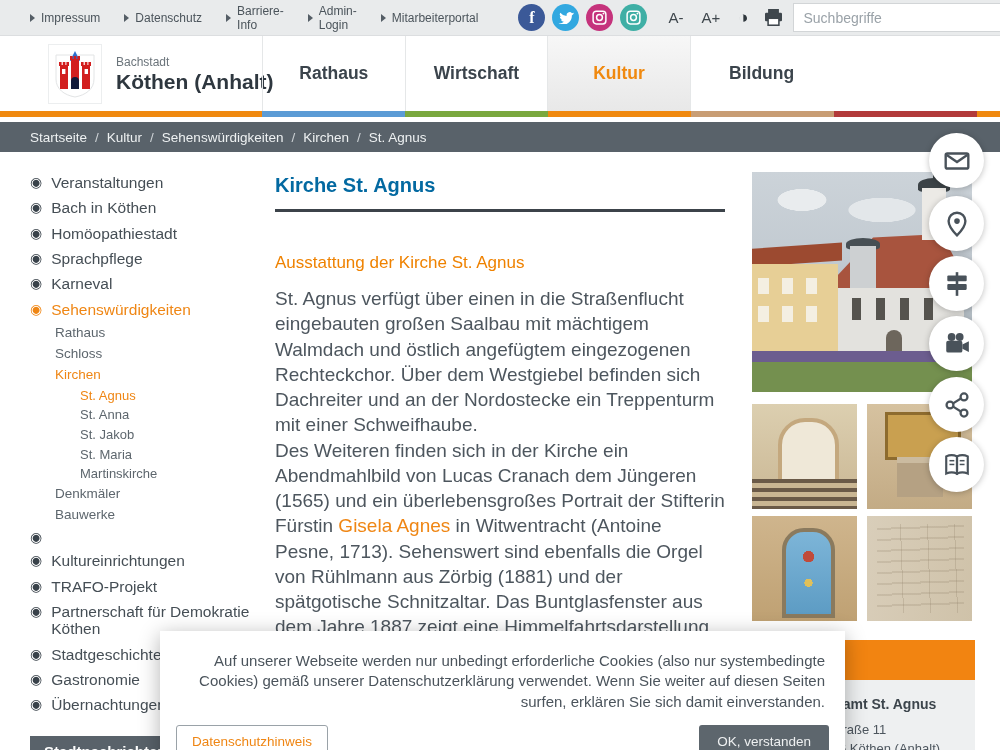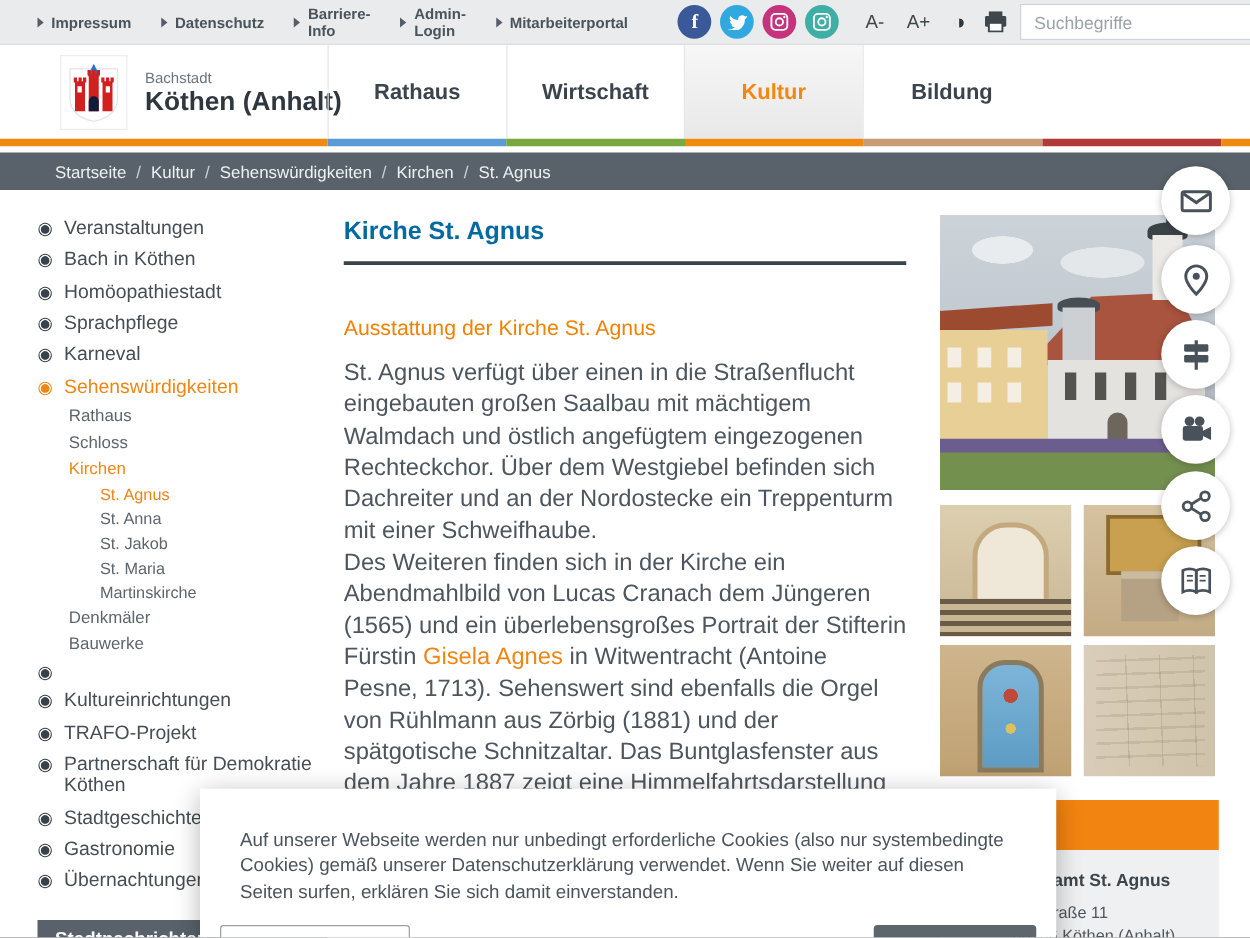--- a/index.html
+++ b/index.html
@@ -2,21 +2,21 @@
 <html><head>
 <meta charset="utf-8">
 <style>
   html,body{margin:0;padding:0;background:#888;}
   #page{position:relative;width:1000px;height:750px;background:#fff;overflow:hidden;
         font-family:"Liberation Sans",sans-serif;margin:0 auto;}
   
   .topbar{position:absolute;top:0;left:0;right:0;height:36px;background:#e9ebec;
           border-bottom:1px solid #dcdee0;display:flex;align-items:center;
           padding-left:30px;box-sizing:border-box;}
-  .toplink{display:flex;align-items:center;margin-right:24px;font-size:12px;color:#4b545b;cursor:pointer;font-weight:bold;}
+  .toplink{display:flex;align-items:center;margin-right:24px;font-size:12px;color:#4b545b;cursor:pointer;}
   .tri{width:0;height:0;border-left:5px solid #555e66;border-top:4px solid transparent;
        border-bottom:4px solid transparent;margin-right:6px;}
   .social{width:27px;height:27px;border-radius:50%;display:flex;align-items:center;
           justify-content:center;color:#fff;margin-right:7px;cursor:pointer;flex:none;}
   .fb-glyph{font-size:16px;font-weight:bold;font-family:"Liberation Serif",serif;}
   .fctl{font-size:15px;color:#3f474d;margin:0 9px;cursor:pointer;}
   .contrast{font-size:17px;color:#2e363c;margin:0 9px;cursor:pointer;}
   .printbtn{margin:0 10px 0 6px;cursor:pointer;display:flex;}
   .search{margin-left:auto;margin-right:29px;display:flex;}
   .search input{width:188px;height:27px;border:1px solid #d2d5d7;background:#fff;
@@ -32,21 +32,21 @@
   .logosub{font-size:12px;color:#6b747b;}
   .logotitle{font-size:21px;font-weight:bold;color:#2e373f;margin-top:1px;}
   .nav{position:absolute;left:262px;top:0;height:75px;display:flex;}
   .tab{width:142.6px;display:flex;align-items:center;justify-content:center;font-size:17.5px;
        font-weight:bold;color:#3b444c;border-left:1px solid #e5e7e8;cursor:pointer;box-sizing:border-box;}
   .tab.active{background:linear-gradient(#f7f7f7,#e8e8e8);color:#f0890f;}
   .colorstrip{position:absolute;top:111px;left:0;height:6px;display:flex;width:1000px;}
   .seg{height:6px;}
   
   .breadcrumb{position:absolute;top:122px;left:0;right:0;height:30px;background:#59626a;
-              color:#eef1f2;font-size:13.5px;display:flex;align-items:center;padding-left:44px;}
+              color:#eef1f2;font-size:13.5px;display:flex;align-items:center;padding-left:30px;}
   .crumb{cursor:pointer;}
   .crumb-sep{margin:0 8px;color:#cdd2d6;}
   
   .sidebar{position:absolute;left:30px;top:174px;width:238px;}
   .sb{cursor:pointer;}
   .sb0{display:flex;font-size:15.5px;color:#454e55;margin-bottom:8px;line-height:1.12;}
   .sb0 .blt{color:#39424a;font-size:14px;margin-right:9px;flex:none;position:relative;top:1px;}
   .sb1{font-size:13.5px;color:#5d666d;margin:0 0 6px 25px;line-height:1.1;}
   .sb2{font-size:13px;color:#5d666d;margin:0 0 6px 50px;line-height:1.05;}
   .sb.on, .sb.on .blt{color:#ef8614;}
@@ -117,21 +117,21 @@
         box-sizing:border-box;padding:16px 0 0 58px;}
   .cname{font-size:14px;font-weight:bold;color:#3c454c;margin-bottom:10px;}
   .cline{font-size:13px;color:#4d565e;margin-bottom:4px;}
   
   .fab{position:absolute;left:929px;width:55px;height:55px;border-radius:50%;background:#fff;
        box-shadow:0 1px 6px rgba(0,0,0,.25);display:flex;align-items:center;justify-content:center;
        cursor:pointer;z-index:5;}
   
   .cookie{position:absolute;left:160px;top:631px;width:685px;background:#fff;z-index:10;
           box-shadow:0 4px 20px rgba(0,0,0,.30);padding:16px 16px 14px;box-sizing:border-box;}
-  .cookie-text{font-size:15px;color:#4b545c;line-height:1.35;margin:16px;}
+  .cookie-text{font-size:15px;color:#4b545c;line-height:1.35;margin:4px;text-align:right;}
   .cookie-btns{display:flex;justify-content:space-between;margin-top:13px;}
   .btn-privacy{border:1px solid #9aa2a8;background:#fff;color:#ef8614;font-size:13.5px;
                padding:8px 15px;border-radius:3px;cursor:pointer;font-family:"Liberation Sans",sans-serif;}
   .btn-ok{border:none;background:#5d666d;color:#eef0f1;font-size:13.5px;padding:8px 18px;
           border-radius:3px;cursor:pointer;font-family:"Liberation Sans",sans-serif;}
   
   .bl-widget{position:absolute;left:30px;top:736px;width:232px;height:42px;background:#59626a;
              color:#fff;font-weight:bold;font-size:15px;padding:7px 0 0 14px;box-sizing:border-box;}
   svg{display:block;}
 </style>

